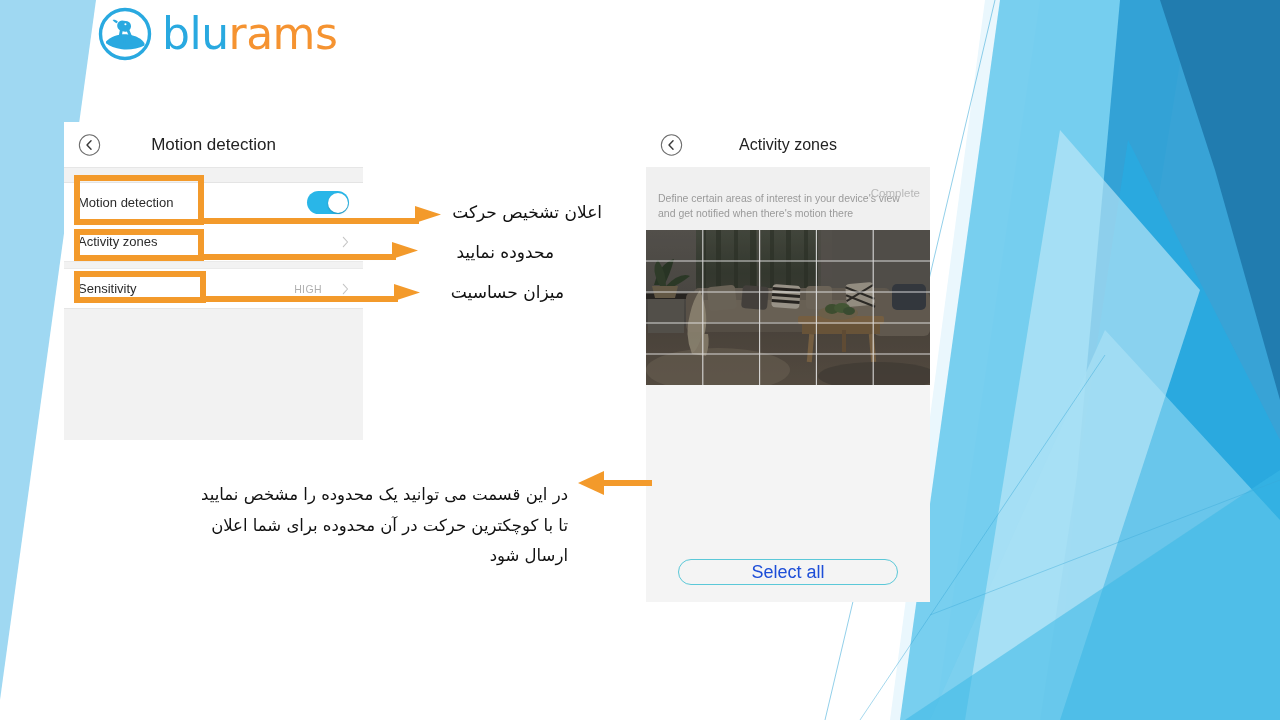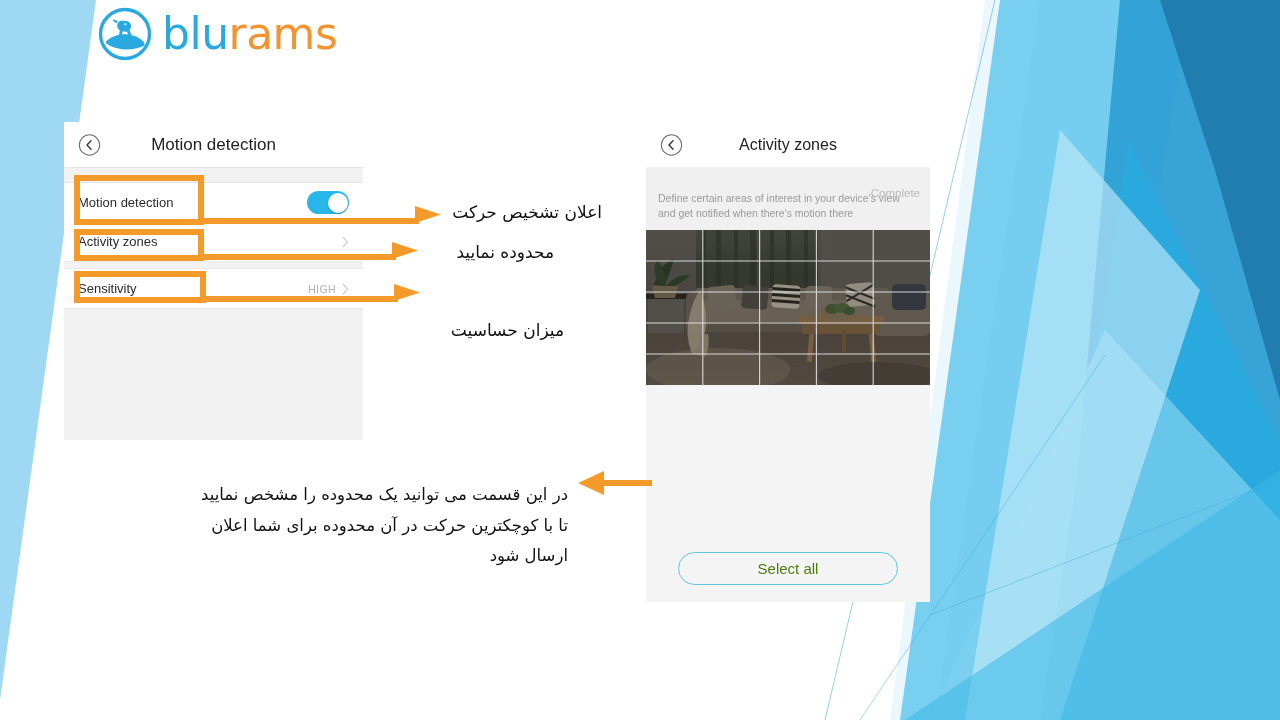--- a/index.html
+++ b/index.html
@@ -103,21 +103,21 @@
     background: #f2f2f2;
     border-top: 1px solid #eaeaea;
     border-bottom: 1px solid #eaeaea;
   }
   .row-label {
     font-size: 13px;
     color: #2b2b2b;
   }
   .row-right {
     margin-left: auto;
-    display: flex; align-items: flex-start; gap: 6px;
+    display: flex; align-items: flex-start; gap: 20px;
   }
   .row-value {
     font-size: 10.5px;
     color: #b0b0b0;
     letter-spacing: 0.4px;
   }
   .chev { width: 7px; height: 12px; }
 
   .toggle {
     width: 42px; height: 23px;
@@ -159,26 +159,26 @@
   #right-body {
     position: relative;
     height: 217px;
     background: #f4f4f4;
     display: flex;
     align-items: flex-end;
     justify-content: center;
     padding-bottom: 17px;
   }
   #select-all {
-    width: 220px; height: 33px;
+    width: 220px; height: 26px;
     border: 1px solid #5bc8d8;
     border-radius: 17px;
     background: transparent;
-    color: #4d7c0f;
-    font-size: 15px;
+    color: #1d4ed8;
+    font-size: 18px;
     font-family: "Liberation Sans", sans-serif;
     display: flex; align-items: center; justify-content: center;
     cursor: pointer;
   }
 
   
   #annot-svg {
     position: absolute; inset: 0;
     width: 1280px; height: 720px;
     pointer-events: none;
@@ -190,21 +190,21 @@
     direction: rtl;
     unicode-bidi: bidi-override;
     text-align: right;
     color: #111111;
     font-family: "DejaVu Sans", sans-serif;
     white-space: nowrap;
   }
   .fa-line { font-size: 17px; line-height: 1; }
   #fa-1 { right: 678px; top: 204px; }
   #fa-2 { right: 726px; top: 244px; }
-  #fa-3 { right: 716px; top: 284px; margin-top: 38px; }
+  #fa-3 { right: 716px; top: 284px; }
 
   #fa-para {
     position: absolute;
     right: 712px; top: 470px;
     width: 420px;
     direction: rtl;
     text-align: right;
     color: #111111;
     font-family: "DejaVu Sans", sans-serif;
     font-size: 16.5px;

